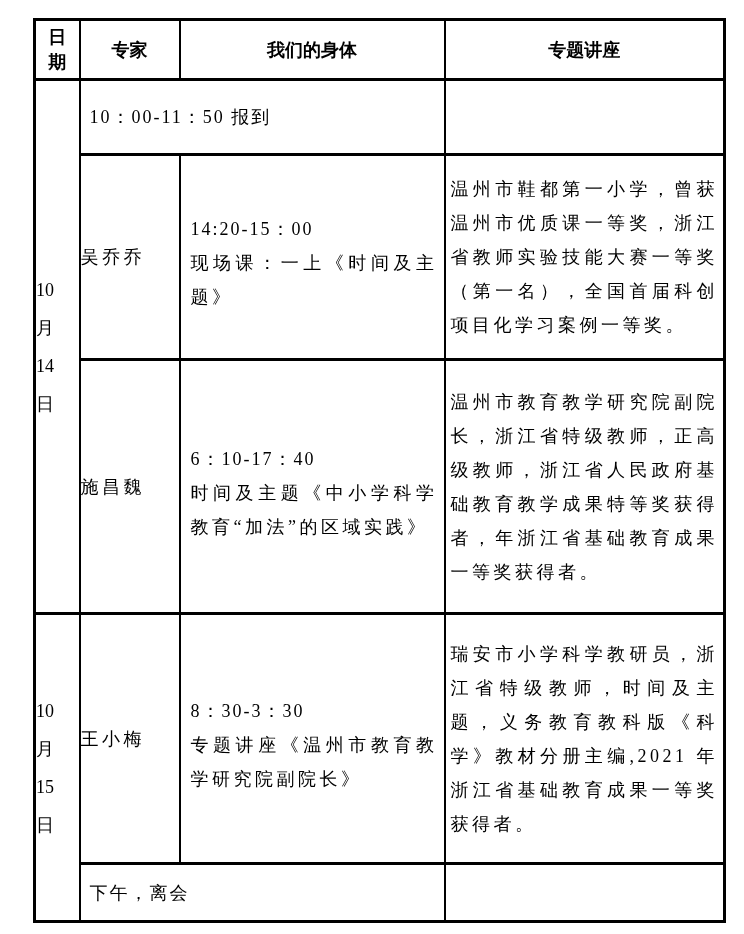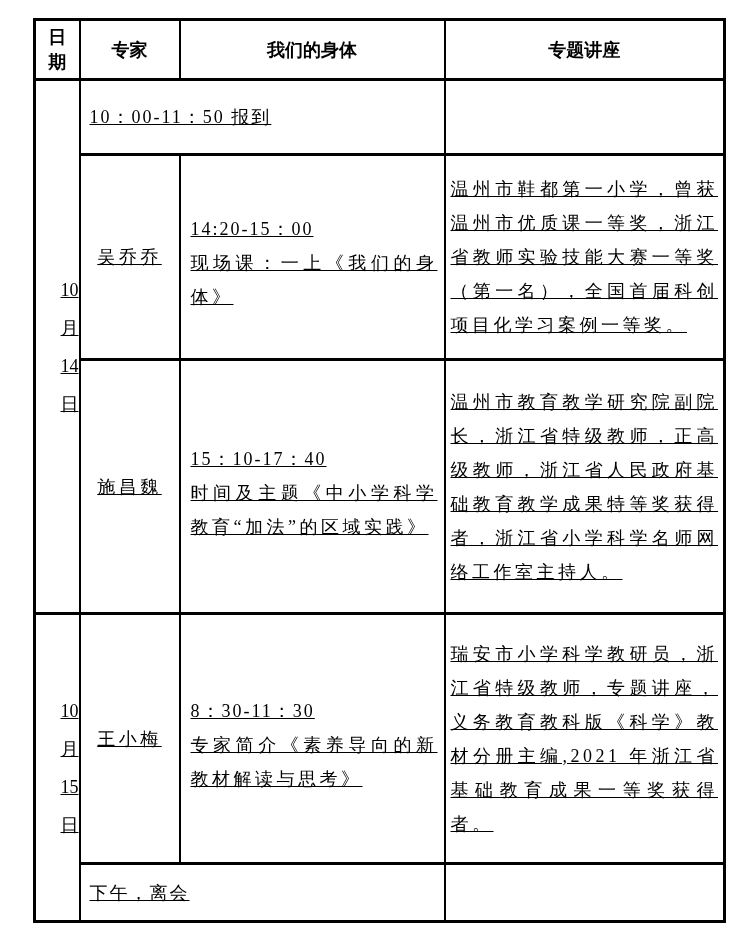--- a/index.html
+++ b/index.html
@@ -45,29 +45,27 @@
     padding: 0;
   }
   .hdr-date {
     white-space: pre-line;
     line-height: 25px;
   }
   td {
     font-size: 18px;
     vertical-align: middle;
     padding: 0;
-    text-decoration: underline;
   }
   td.date-cell {
     white-space: pre-line;
     line-height: 38px;
-    text-align: right;
+    text-align: left;
   }
   td.expert-cell {
-    text-align: center;
     letter-spacing: 3.5px;
     margin-left: 32px;
   }
   td.timetopic-cell {
     padding: 20px 6px 8px 10px;
   }
   .time-line {
     line-height: 34px;
     letter-spacing: 2px;
   }
@@ -116,50 +114,50 @@
 14
 日</td>
       <td class="merged-cell" colspan="2">10：00-11：50 报到</td>
       <td></td>
     </tr>
 
     <tr style="height:205px;">
       <td class="expert-cell">吴乔乔</td>
       <td class="timetopic-cell">
         <div class="time-line">14:20-15：00</div>
-        <div class="topic-line">现场课：一上《我们的身体》</div>
+        <div class="topic-line">现场课：一上《时间及主题》</div>
       </td>
       <td class="bio-cell">
         <div class="bio-text">温州市鞋都第一小学，曾获温州市优质课一等奖，浙江省教师实验技能大赛一等奖（第一名），全国首届科创项目化学习案例一等奖。</div>
       </td>
     </tr>
 
     <tr style="height:254px;">
       <td class="expert-cell">施昌魏</td>
       <td class="timetopic-cell">
-        <div class="time-line">15：10-17：40</div>
+        <div class="time-line">6：10-17：40</div>
         <div class="topic-line">时间及主题《中小学科学教育“加法”的区域实践》</div>
       </td>
       <td class="bio-cell">
-        <div class="bio-text">温州市教育教学研究院副院长，浙江省特级教师，正高级教师，浙江省人民政府基础教育教学成果特等奖获得者，浙江省小学科学名师网络工作室主持人。</div>
+        <div class="bio-text">温州市教育教学研究院副院长，浙江省特级教师，正高级教师，浙江省人民政府基础教育教学成果特等奖获得者，年浙江省基础教育成果一等奖获得者。</div>
       </td>
     </tr>
 
     <tr style="height:250px;">
       <td class="date-cell" rowspan="2">10
 月
 15
 日</td>
       <td class="expert-cell">王小梅</td>
       <td class="timetopic-cell">
-        <div class="time-line">8：30-11：30</div>
-        <div class="topic-line">专家简介《素养导向的新教材解读与思考》</div>
+        <div class="time-line">8：30-3：30</div>
+        <div class="topic-line">专题讲座《温州市教育教学研究院副院长》</div>
       </td>
       <td class="bio-cell">
-        <div class="bio-text">瑞安市小学科学教研员，浙江省特级教师，专题讲座，义务教育教科版《科学》教材分册主编,2021 年浙江省基础教育成果一等奖获得者。</div>
+        <div class="bio-text">瑞安市小学科学教研员，浙江省特级教师，时间及主题，义务教育教科版《科学》教材分册主编,2021 年浙江省基础教育成果一等奖获得者。</div>
       </td>
     </tr>
 
     <tr style="height:58px;">
       <td class="merged-cell" colspan="2">下午，离会</td>
       <td></td>
     </tr>
   </tbody>
     </table>
 </div>

